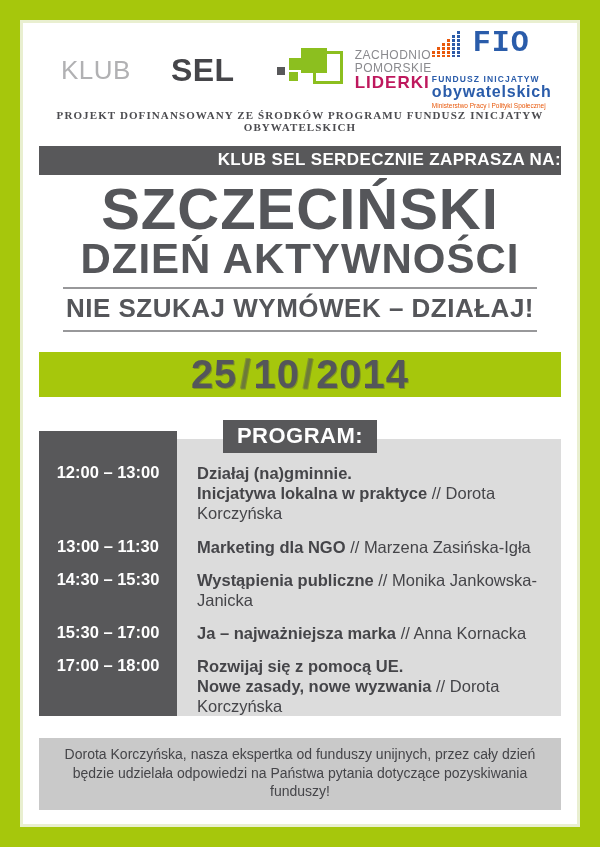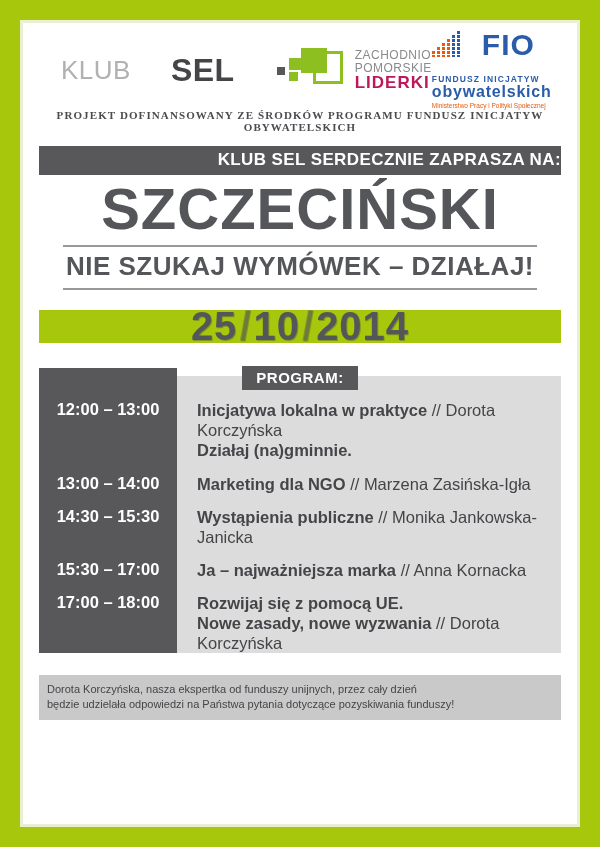--- a/index.html
+++ b/index.html
@@ -36,21 +36,21 @@
 
   .logo-liderki { display: flex; align-items: flex-end; gap: 8px; }
   .liderki-mark { position: relative; width: 46px; height: 44px; flex: none; }
   .liderki-mark .outline { position: absolute; left: 12px; top: 3px; width: 30px; height: 33px; border: 3px solid #8cbf1f; background: #fff; }
   .liderki-mark .fill { position: absolute; left: 0; top: 0; width: 26px; height: 25px; background: #8cbf1f; }
   .liderki-text { line-height: 1.05; }
   .liderki-text .l1, .liderki-text .l2 { font-size: 12px; color: #8a8a8e; letter-spacing: 0.5px; }
   .liderki-text .l3 { font-size: 17px; color: #be185d; font-weight: bold; letter-spacing: 1px; }
 
   .logo-fio { width: 120px; }
-  .fio-top { display: flex; align-items: flex-end; gap: 16px; justify-content: flex-start; }
+  .fio-top { display: flex; align-items: flex-start; gap: 7px; justify-content: flex-start; font-family: Liberation Mono, monospace; }
   .fio-acronym { font-size: 30px; line-height: 0.85; font-weight: bold; color: #2a5caa; letter-spacing: 1px; }
   .fio-l1 { font-size: 8.5px; font-weight: bold; color: #2a5caa; letter-spacing: 1.1px; margin-top: 17px; }
   .fio-l2 { font-size: 16px; font-weight: bold; color: #2a5caa; letter-spacing: 0.8px; line-height: 1; }
   .fio-l3 { font-size: 6.5px; color: #e8590c; margin-top: 2px; }
 
   
   .funding {
     font-family: "Liberation Serif", serif;
     font-size: 11px; color: #4c4c50;
     letter-spacing: 1.1px;
@@ -84,34 +84,34 @@
     border-bottom: 2px solid #98989a;
     padding: 4px 0 6px;
     text-align: center;
   }
   .tagline { font-size: 26px; font-weight: bold; color: #55565a; letter-spacing: 0.5px; }
 
   
   .date-banner {
     background: #a6c70c;
     margin: 20px 2px 0;
-    height: 33px;
+    height: 45px;
     display: flex; align-items: center; justify-content: center;
     font-size: 40px; font-weight: bold; color: #54565a;
     letter-spacing: 1px;
     text-shadow: 1px 1px 0 rgba(60,62,66,0.35);
   }
   .date-banner .slash { color: rgba(84,86,90,0.45); padding: 0 2px; }
 
   
   .tag-row { text-align: center; position: relative; z-index: 2; }
   .section-tag {
     display: inline-block;
     background: #58585a; color: #fff;
-    font-weight: bold; font-size: 15px; letter-spacing: 0.5px;
+    font-weight: bold; font-size: 22px; letter-spacing: 0.5px;
     padding: 3px 14px 4px;
   }
   .tag-row.program-tag { margin-top: 23px; margin-bottom: -14px; }
 
   
   .program {
     position: relative;
     background: #dcdcdc;
     margin: 0 2px;
     padding: 24px 0 0;
@@ -127,22 +127,22 @@
     text-align: center;
   }
   .prog-desc { padding-left: 20px; padding-right: 6px; font-size: 16.5px; color: #454549; line-height: 1.22; }
   .prog-desc .bold { font-weight: bold; }
 
   
   .note {
     background: #c9c9c9;
     margin: 22px 2px 0;
     padding: 7px 8px 9px;
-    text-align: left;
-    font-size: 11px; color: #454549;
+    text-align: center;
+    font-size: 14px; color: #454549;
     line-height: 1.32;
   }
 </style>
 </head>
 <body>
 
 <div class="poster">
   <div class="inner">
 
     <div class="logos">
@@ -209,20 +209,21 @@
         <div class="fio-l2">obywatelskich</div>
         <div class="fio-l3">Ministerstwo Pracy i Polityki Społecznej</div>
       </div>
     </div>
 
     <div class="funding">PROJEKT DOFINANSOWANY ZE ŚRODKÓW PROGRAMU FUNDUSZ INICJATYW OBYWATELSKICH</div>
 
     <div class="invite">KLUB SEL SERDECZNIE ZAPRASZA NA:</div>
 
     <div class="title1">SZCZECIŃSKI</div>
+    <div class="title2">DZIEŃ AKTYWNOŚCI</div>
     <div class="tagline-wrap">
       <span class="tagline">NIE SZUKAJ WYMÓWEK – DZIAŁAJ!</span>
     </div>
 
     <div class="date-banner">
       <span>25</span>
         <span class="slash">/</span>
         <span>10</span>
         <span class="slash">/</span>
         <span>2014</span>
@@ -231,27 +232,27 @@
     <div class="tag-row program-tag">
       <span class="section-tag">PROGRAM:</span>
     </div>
 
     <div class="program">
       <div class="time-col-bg"></div>
 
       <div class="prog-row">
         <div class="prog-time">12:00 – 13:00</div>
         <div class="prog-desc">
+          <div><span class="bold">Działaj (na)gminnie.</span></div>
           <div><span class="bold">Inicjatywa lokalna w praktyce</span> <span>// Dorota Korczyńska</span></div>
-          <div><span class="bold">Działaj (na)gminnie.</span></div>
-        </div>
-      </div>
-
-      <div class="prog-row">
-        <div class="prog-time">13:00 – 14:00</div>
+        </div>
+      </div>
+
+      <div class="prog-row">
+        <div class="prog-time">13:00 – 11:30</div>
         <div class="prog-desc">
           <div><span class="bold">Marketing dla NGO</span> <span>// Marzena Zasińska-Igła</span></div>
         </div>
       </div>
 
       <div class="prog-row">
         <div class="prog-time">14:30 – 15:30</div>
         <div class="prog-desc">
           <div><span class="bold">Wystąpienia publiczne</span> <span>// Monika Jankowska-Janicka</span></div>
         </div>

